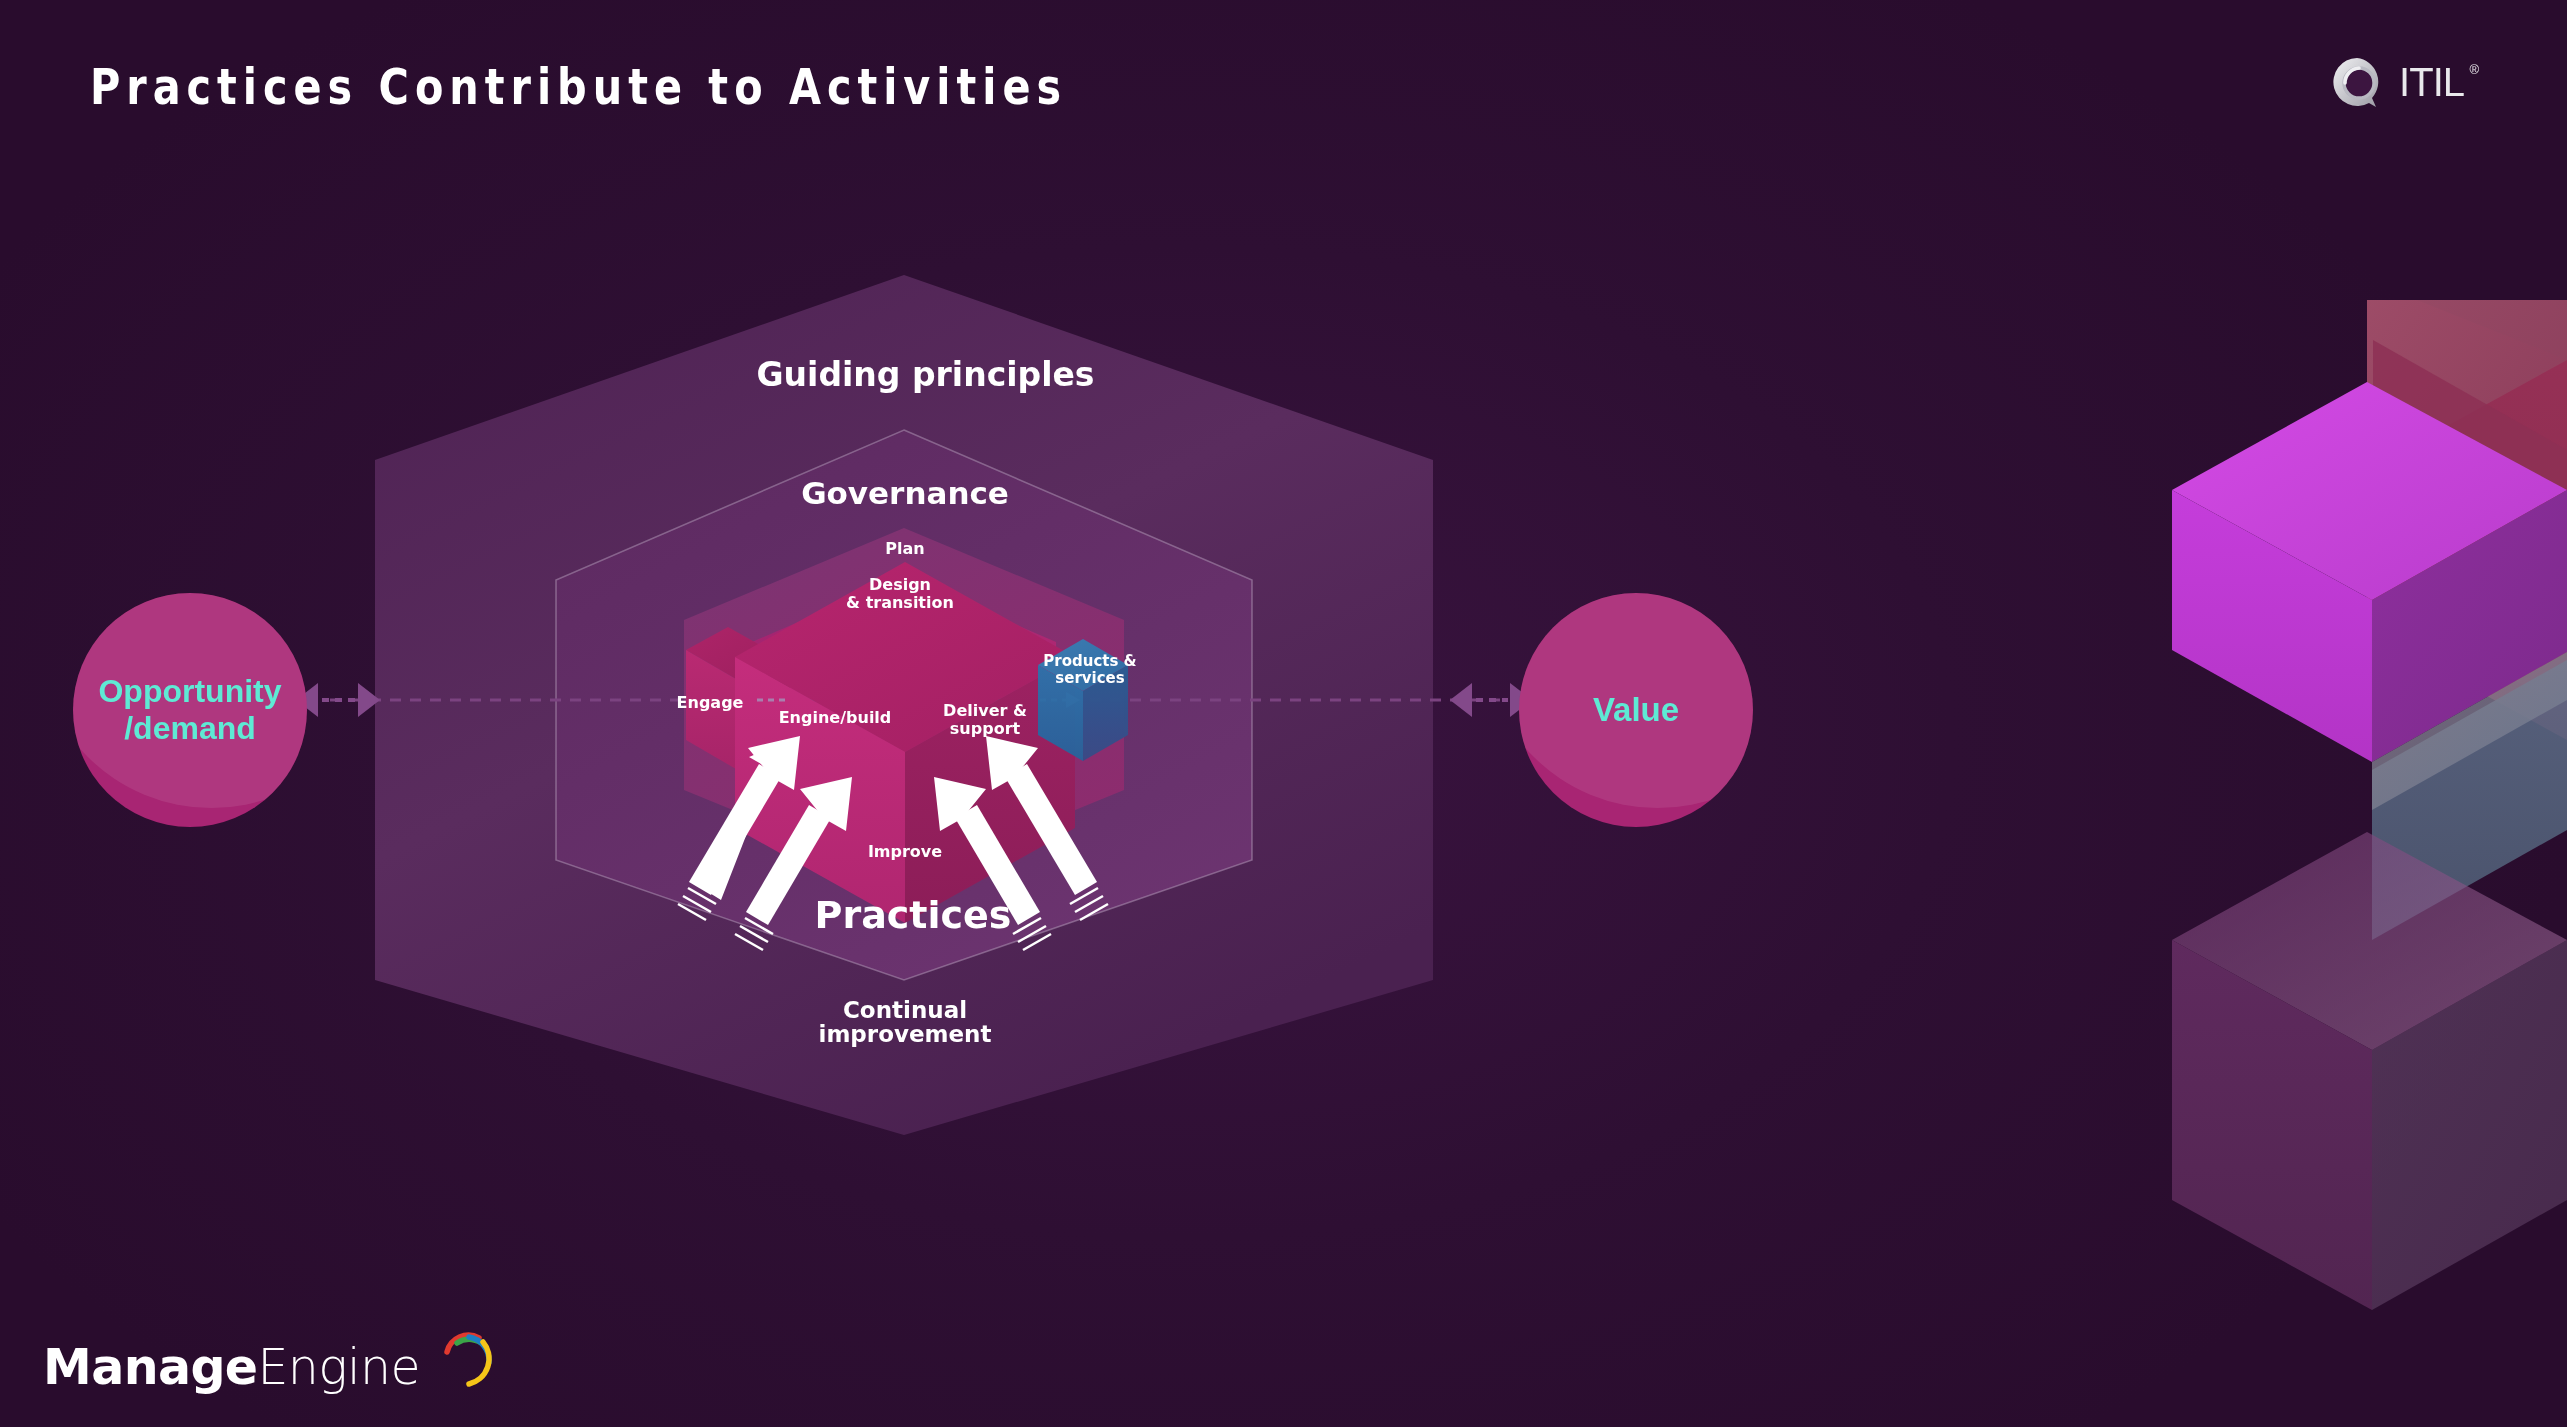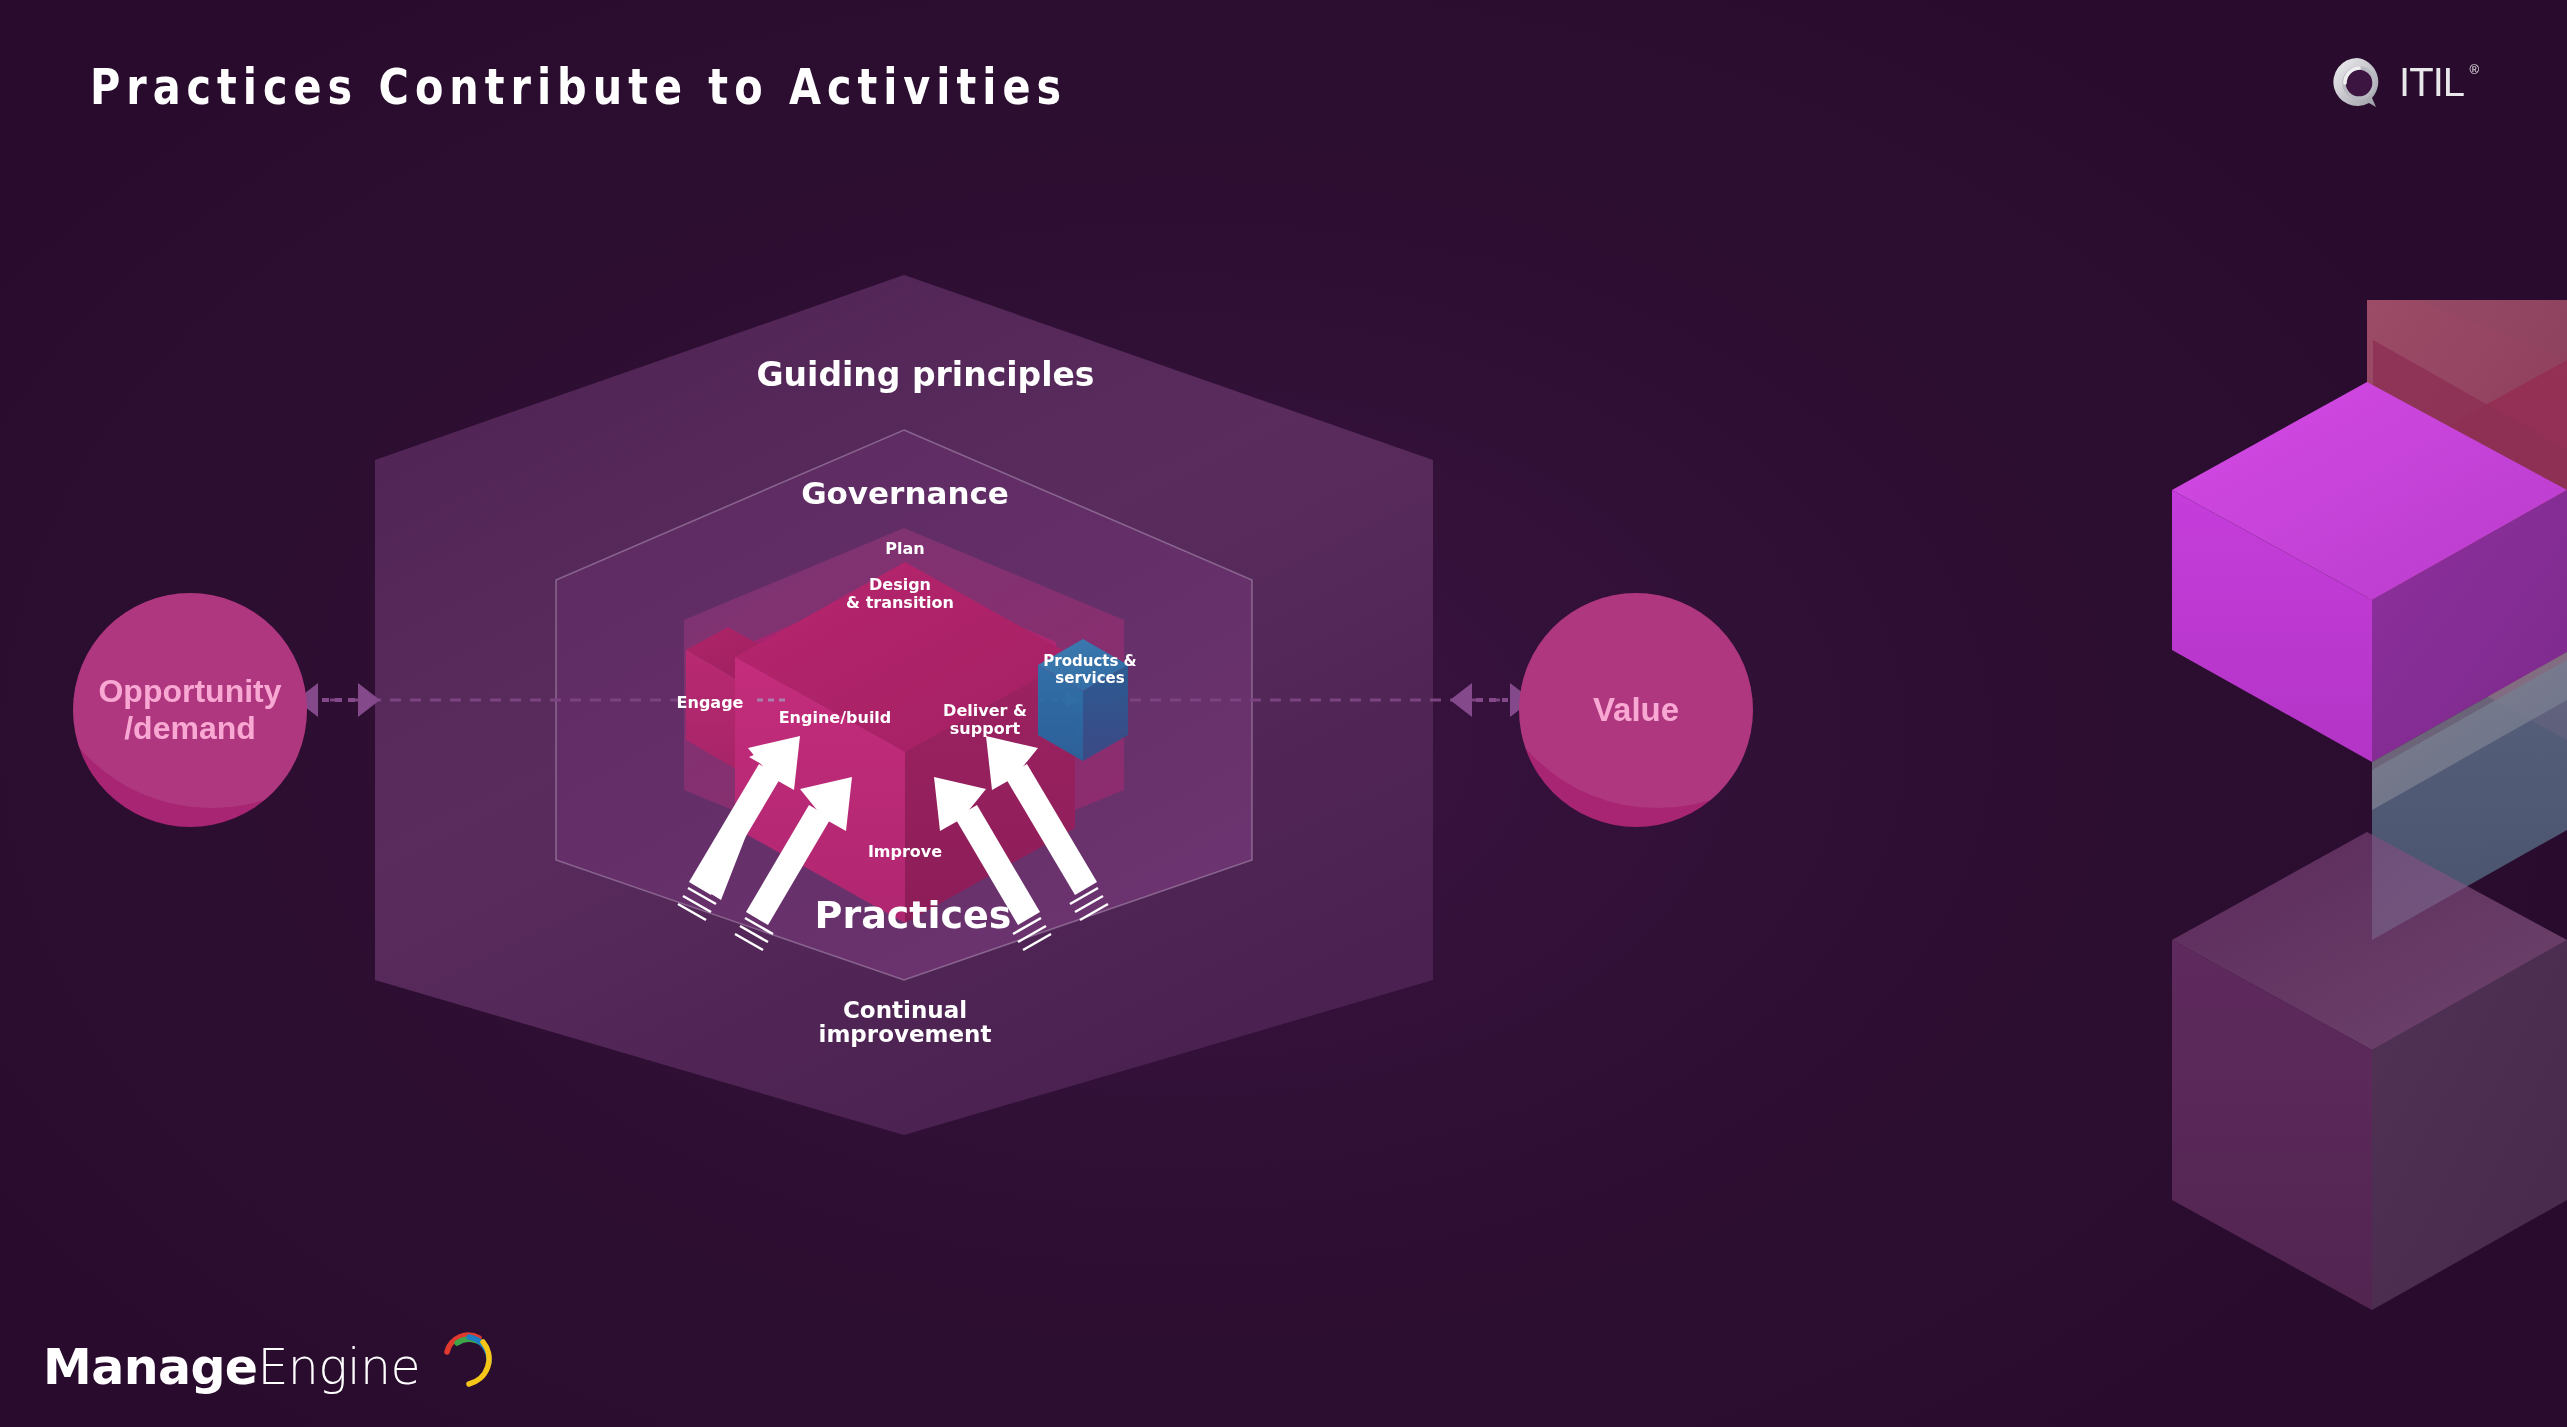--- a/index.html
+++ b/index.html
@@ -74,21 +74,21 @@
     left:0; top:0; width:2567px; height:1427px;
     pointer-events:none;
   }
 
   
   .bubble{
     position:absolute;
     border-radius:50%;
     display:flex; align-items:center; justify-content:center;
     text-align:center;
-    color:#f9a8d4;
+    color:#5eead4;
     font-weight:bold;
     line-height:1.15;
     overflow:hidden;
   }
   .bubble .bubble-shine{
     position:absolute; border-radius:50%;
     width:150%; height:150%;
     left:-16%; top:-58%;
     background:rgba(255,255,255,0.085);
     pointer-events:none;

